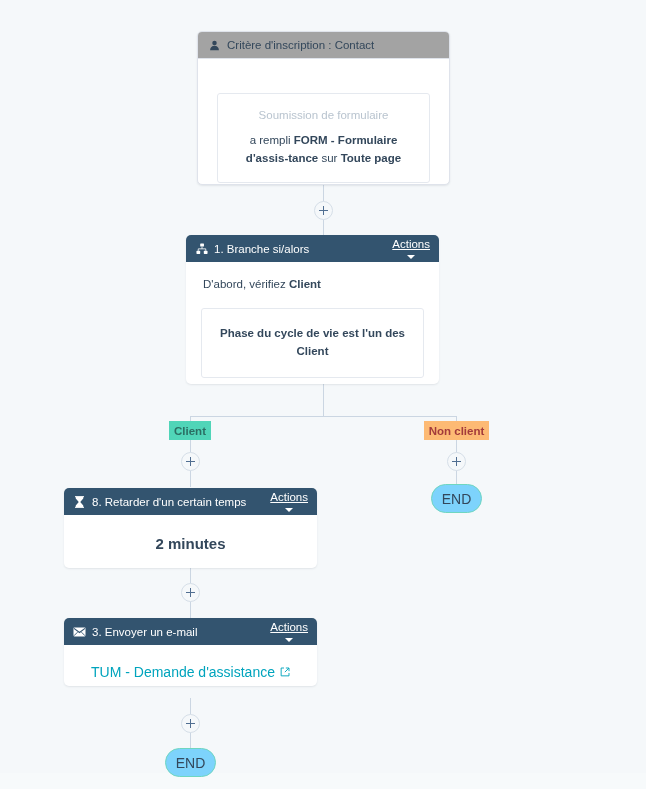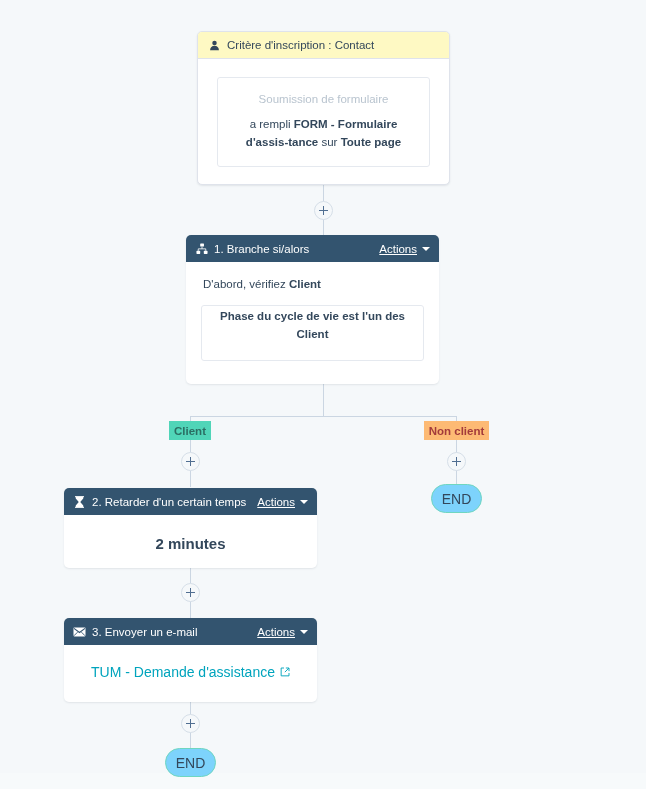--- a/index.html
+++ b/index.html
@@ -62,21 +62,21 @@
     border-radius: 5px;
     box-sizing: border-box;
     box-shadow: 0 1px 2px rgba(45,62,80,0.10);
     z-index: 4;
     overflow: hidden;
   }
   .card-trigger {
     border: 1px solid #dfe3eb;
   }
   .card-header-light {
-    background: #fef9c3;
+    background: #a3a3a3;
     border-bottom: 1px solid #dfe3eb;
     height: 27px;
     display: flex;
     align-items: center;
     padding: 0 10px;
     font-size: 11.5px;
     color: #33475b;
     box-sizing: border-box;
   }
   .card-header-dark {
@@ -104,20 +104,21 @@
     height: 13px;
     flex: none;
   }
   .actions-wrap {
     display: flex;
     align-items: center;
     gap: 5px;
     font-size: 11.5px;
     cursor: pointer;
     white-space: nowrap;
+    flex-direction: column;
   }
   .actions-label {
     text-decoration: underline;
     color: #ffffff;
   }
   .caret {
     width: 0; height: 0;
     border-left: 4px solid transparent;
     border-right: 4px solid transparent;
     border-top: 4px solid #ffffff;
@@ -125,20 +126,21 @@
 
   .card-body {
     padding: 14px 15px 16px 15px;
   }
   .inner-box {
     border: 1px solid #e5e9ef;
     border-radius: 3px;
     padding: 13px 14px 14px 14px;
     text-align: center;
     box-sizing: border-box;
+    margin-top: 16px;
   }
   .muted-title {
     color: #b9c4cf;
     font-size: 11.5px;
     margin-bottom: 8px;
     line-height: 1.5;
   }
   .crit-text {
     font-size: 11.5px;
     line-height: 1.55;
@@ -263,21 +265,21 @@
         </span>
         <span>1. Branche si/alors</span>
       </span>
       <span class="actions-wrap">
         <span class="actions-label">Actions</span>
         <span class="caret"></span>
       </span>
     </div>
     <div class="card-body">
       <div class="branch-lead"><span>D'abord, vérifiez </span><b>Client</b></div>
-      <div class="inner-box" style="padding:1px 14px 16px 14px;">
+      <div class="inner-box" style="padding:15px 14px 16px 14px;">
         <div class="branch-cond">Phase du cycle de vie est l'un des</div>
         <div class="branch-cond">Client</div>
       </div>
     </div>
   </div>
 
   <div class="vline" style="left:323px; top:384px; height:32px;"></div>
   <div class="hline" style="left:190px; top:416px; width:267px;"></div>
   <div class="vline" style="left:190px; top:416px; height:14px;"></div>
   <div class="vline" style="left:456px; top:416px; height:14px;"></div>
@@ -295,34 +297,34 @@
   <div class="card" style="left:64px; top:488px; width:253px; height:80px;">
     <div class="card-header-dark">
       <span class="hdr-left">
         <span class="hdr-icon">
           <svg width="11" height="12" viewBox="0 0 14 16">
             <path d="M2 1 H12 V3.2 L8 8 L12 12.8 V15 H2 V12.8 L6 8 L2 3.2 Z" fill="#ffffff"></path>
             <rect x="1" y="0.2" width="12" height="1.4" fill="#ffffff"></rect>
             <rect x="1" y="14.4" width="12" height="1.4" fill="#ffffff"></rect>
           </svg>
         </span>
-        <span>2. Retarder d'un certain temps</span>
+        <span>8. Retarder d'un certain temps</span>
       </span>
       <span class="actions-wrap">
         <span class="actions-label">Actions</span>
         <span class="caret"></span>
       </span>
     </div>
     <div class="delay-text">2 minutes</div>
   </div>
 
   <div class="vline" style="left:190px; top:568px; height:50px;"></div>
   <div class="plus-btn" style="left:181px; top:583px;"></div>
 
-  <div class="card" style="left:64px; top:618px; width:253px; height:84px;">
+  <div class="card" style="left:64px; top:618px; width:253px; height:68px;">
     <div class="card-header-dark">
       <span class="hdr-left">
         <span class="hdr-icon">
           <svg width="13" height="10" viewBox="0 0 16 12">
             <rect x="0.6" y="0.6" width="14.8" height="10.8" rx="1" fill="#ffffff"></rect>
             <path d="M1.2 1.6 L8 6.6 L14.8 1.6" stroke="#33546f" stroke-width="1.3" fill="none"></path>
             <path d="M1.2 10.6 L5.6 6.2 M14.8 10.6 L10.4 6.2" stroke="#33546f" stroke-width="1.1" fill="none"></path>
           </svg>
         </span>
         <span>3. Envoyer un e-mail</span>

